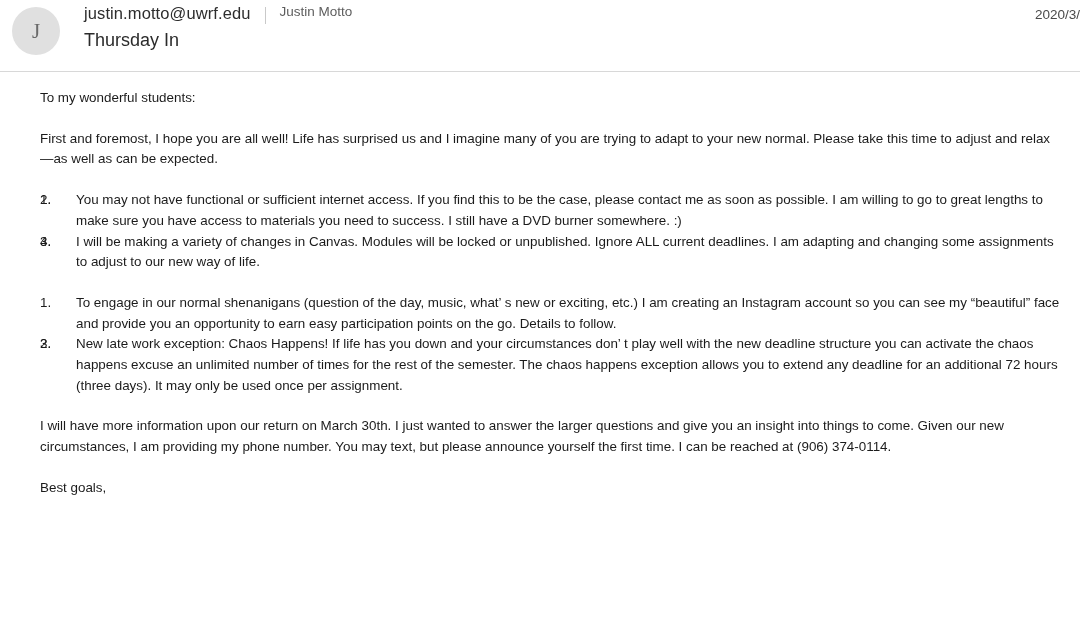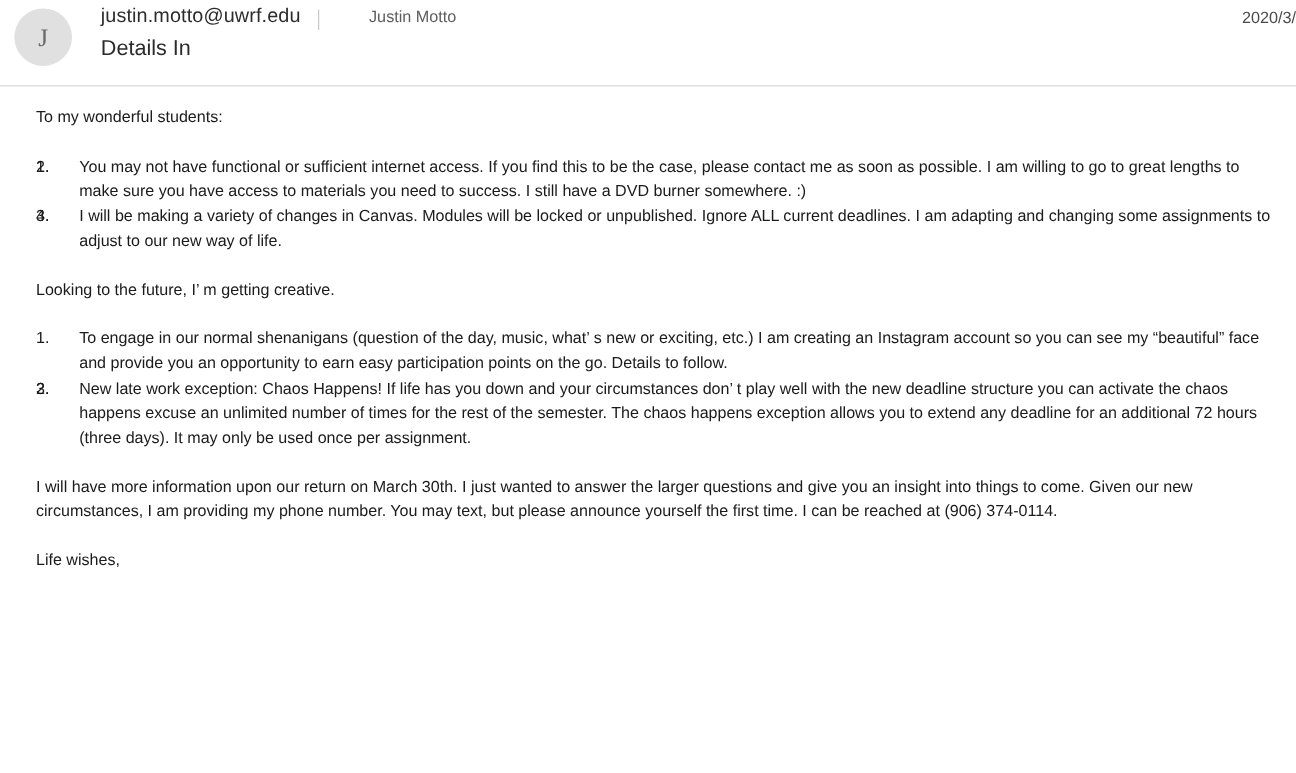--- a/index.html
+++ b/index.html
@@ -40,65 +40,65 @@
     font-size: 21px;
     line-height: 48px;
     text-align: center;
     font-family: "Liberation Serif", serif;
   }
   .hdr-line1 {
     position: absolute;
     left: 84px;
     top: 4px;
     display: flex;
-    align-items: center;
+    align-items: flex-start;
     white-space: nowrap;
   }
   .sender-email {
     font-size: 16.5px;
     color: #2d2d2d;
     letter-spacing: 0.1px;
   }
   .hdr-divider {
     display: inline-block;
     width: 1px;
     height: 17px;
     background: #c9c9c9;
     margin: 0 14px;
     position: relative;
     top: 3px;
   }
   .sender-name {
     font-size: 13.5px;
     color: #5d5d5d;
-    margin-left: 28px;
   }
   .email-date {
     position: absolute;
     right: 0px;
     top: 7px;
     font-size: 13.5px;
     color: #4a4a4a;
     white-space: nowrap;
     text-align: center;
   }
   .subject {
     position: absolute;
     left: 84px;
     top: 30px;
     font-size: 18px;
     color: #2b2b2b;
     font-weight: 400;
   }
   
   .email-body {
-    padding: 16px 18px 0 30px;
+    padding: 16px 18px 0 16px;
     font-size: 13.4px;
     line-height: 20.7px;
     color: #1b1b1b;
+    margin-left: 24px;
   }
   .para {
     margin: 0 0 20px 0;
   }
   .para.tight {
     margin-bottom: 0;
   }
   ol.numlist {
     margin: 0 0 20px 0;
     padding: 0;
@@ -125,56 +125,56 @@
     <div class="avatar">J</div>
 
     <div class="hdr-line1">
       <span class="sender-email">justin.motto@uwrf.edu</span>
       <span class="hdr-divider"></span>
       <span class="sender-name">Justin Motto</span>
     </div>
 
     <div class="email-date">2020/3/</div>
 
-    <div class="subject">Details In</div>
+    <div class="subject">Thursday In</div>
   </div>
 
   <div class="email-body">
     <p class="para">To my wonderful students:</p>
+    <p class="para">First and foremost, I hope you are all well! Life has surprised us and I imagine many of you are trying to adapt to your new normal. Please take this time to adjust and relax—as well as can be expected.</p>
 
     <ol class="numlist">
       <li>
         <span class="num">1.</span>
       </li>
       <li>
         <span class="num">2.</span>
         <span>You may not have functional or sufficient internet access. If you find this to be the case, please contact me as soon as possible. I am willing to go to great lengths to make sure you have access to materials you need to success. I still have a DVD burner somewhere. :)</span>
       </li>
       <li>
         <span class="num">3.</span>
       </li>
       <li>
         <span class="num">4.</span>
         <span>I will be making a variety of changes in Canvas. Modules will be locked or unpublished. Ignore ALL current deadlines. I am adapting and changing some assignments to adjust to our new way of life.</span>
       </li>
     </ol>
 
-    <p class="para">Looking to the future, I’ m getting creative.</p>
 
     <ol class="numlist">
       <li>
         <span class="num">1.</span>
         <span>To engage in our normal shenanigans (question of the day, music, what’ s new or exciting, etc.) I am creating an Instagram account so you can see my “beautiful” face and provide you an opportunity to earn easy participation points on the go. Details to follow.</span>
       </li>
       <li>
         <span class="num">2.</span>
       </li>
       <li>
         <span class="num">3.</span>
         <span>New late work exception: Chaos Happens! If life has you down and your circumstances don’ t play well with the new deadline structure you can activate the chaos happens excuse an unlimited number of times for the rest of the semester. The chaos happens exception allows you to extend any deadline for an additional 72 hours (three days). It may only be used once per assignment.</span>
       </li>
     </ol>
 
     <p class="para">I will have more information upon our return on March 30th. I just wanted to answer the larger questions and give you an insight into things to come. Given our new circumstances, I am providing my phone number. You may text, but please announce yourself the first time. I can be reached at (906) 374-0114.</p>
-    <p class="para tight">Life wishes,</p>
+    <p class="para tight">Best goals,</p>
   </div>
 
 </div>
 
 </body></html>

